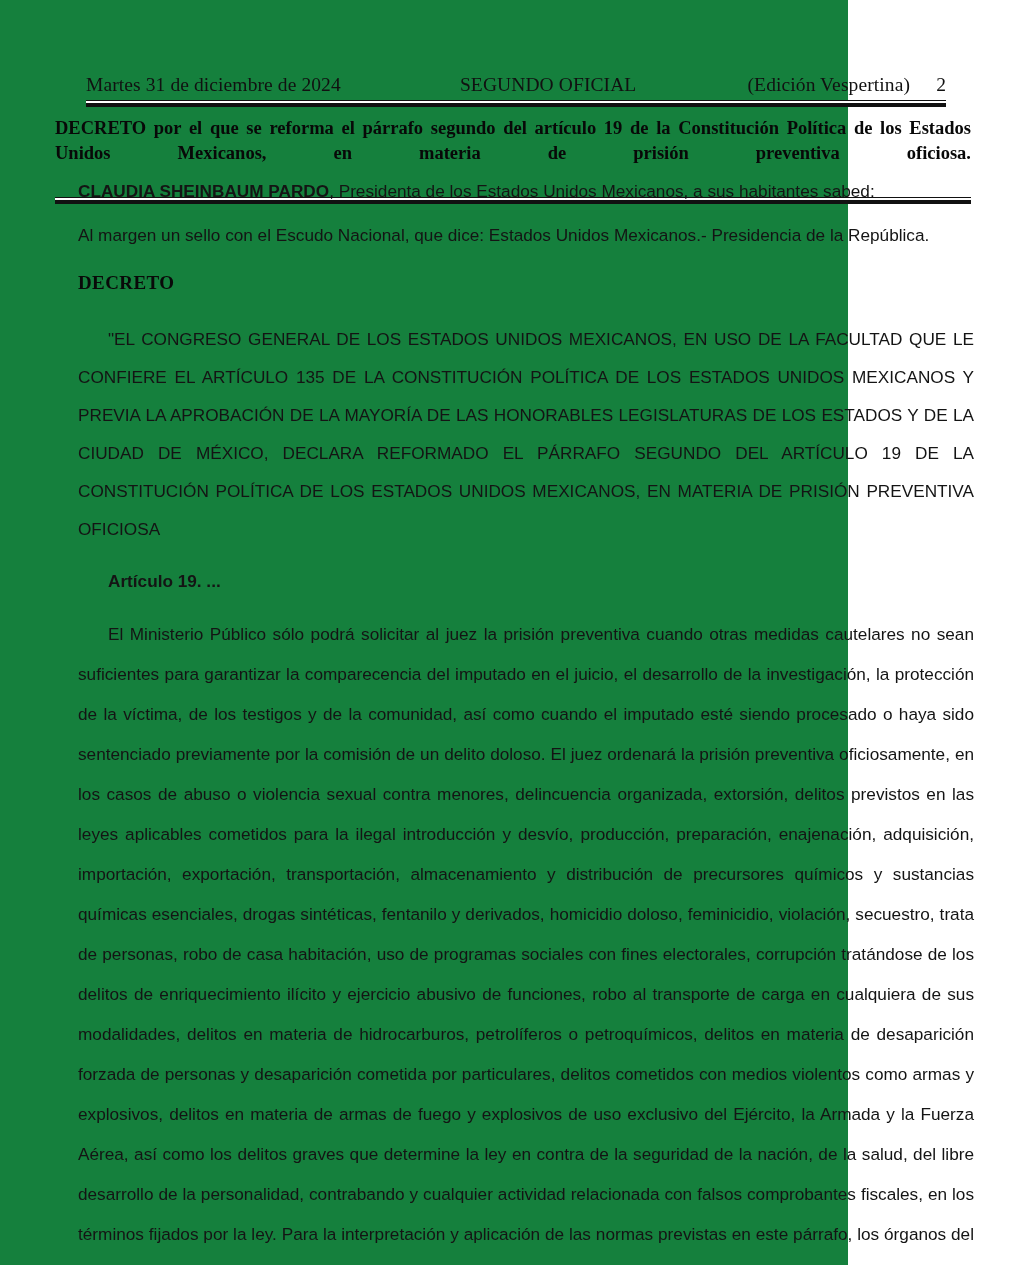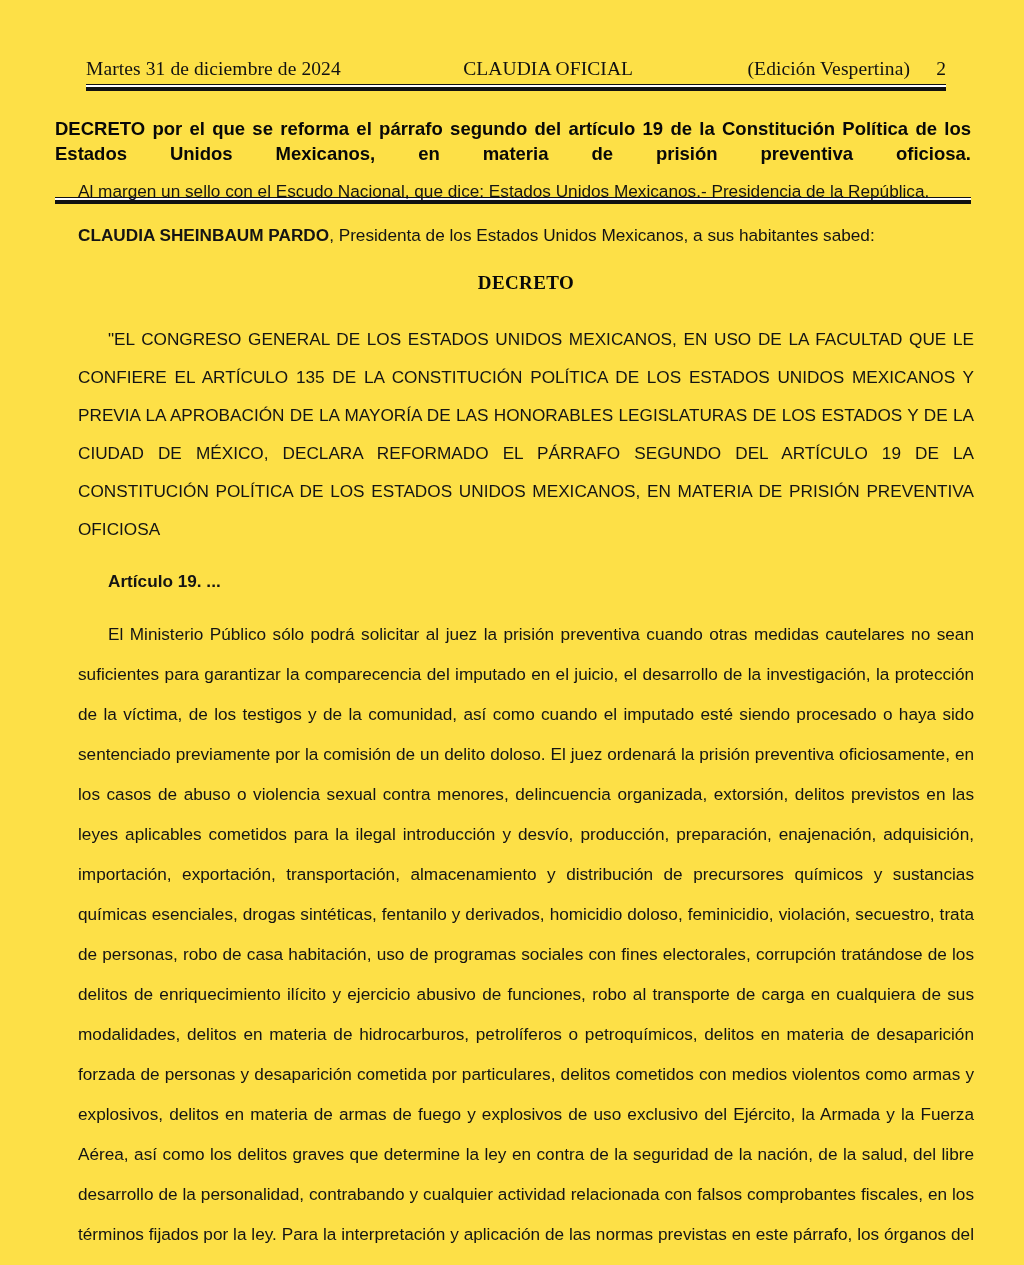--- a/index.html
+++ b/index.html
@@ -11,45 +11,45 @@
   body {
     width: 1024px;
     height: 1265px;
     font-family: "Liberation Sans", sans-serif;
     color: #0c0c0c;
     overflow: hidden;
   }
 
   .page {
     position: relative;
-    width: 1024px;
+    width: 848px;
     height: 1265px;
     box-sizing: border-box;
-    background: #fde047;
+    background: #15803d;
   }
 
   
   .page-header {
     position: absolute;
     left: 86px;
     top: 58px;
     width: 860px;
   }
   .header-row {
     display: flex;
     align-items: baseline;
     font-family: "Liberation Serif", serif;
     font-size: 19.5px;
     letter-spacing: 0.1px;
     color: #111111;
     white-space: nowrap;
   }
   .hdr-date   { flex: 0 0 auto; }
   .hdr-title  { flex: 1 1 auto; text-align: center; padding-left: 18px; }
-  .hdr-edition{ flex: 0 0 auto; padding-left: 10px; }
+  .hdr-edition{ flex: 0 0 auto; padding-left: 10px; margin-top: 16px; }
   .hdr-page   { flex: 0 0 auto; width: 36px; text-align: right; }
 
   
   .rule-double {
     margin-top: 4px;
     width: 100%;
   }
   .rule-double .thin {
     height: 1px;
     background: #111111;
@@ -64,21 +64,21 @@
   }
 
   
   .decree-heading-block {
     position: absolute;
     left: 55px;
     top: 116px;
     width: 916px;
   }
   .decree-heading {
-    font-family: Liberation Sans, sans-serif;
+    font-family: Liberation Serif, serif;
     font-weight: bold;
     font-size: 18.5px;
     line-height: 25px;
     text-align: justify;
     text-justify: inter-word;
     color: #080808;
     margin: 0;
   }
   .decree-heading::after {
     content: "";
@@ -117,21 +117,21 @@
     margin: 0 0 18px 0;
     font-size: 17.2px;
     line-height: 38px;
     text-align: justify;
     text-justify: inter-word;
     text-indent: 30px;
     color: #141414;
   }
 
   .center-decreto {
-    text-align: center;
+    text-align: left;
     font-family: "Liberation Serif", serif;
     font-weight: bold;
     font-size: 19px;
     letter-spacing: 0.4px;
     margin: 22px 0 26px 0;
     color: #090909;
   }
 
   .article-label {
     font-weight: bold;
@@ -157,21 +157,21 @@
   }
 </style>
 </head>
 <body>
 
 <div class="page">
 
   <div class="page-header">
     <div class="header-row">
       <span class="hdr-date">Martes 31 de diciembre de 2024</span>
-      <span class="hdr-title">CLAUDIA OFICIAL</span>
+      <span class="hdr-title">SEGUNDO OFICIAL</span>
       <span class="hdr-edition">(Edición Vespertina)</span>
       <span class="hdr-page">2</span>
     </div>
     <div class="rule-double">
       <div class="thin"></div>
       <div class="gap"></div>
       <div class="thick"></div>
     </div>
   </div>
 
@@ -179,26 +179,26 @@
     <p class="decree-heading">DECRETO por el que se reforma el párrafo segundo del artículo 19 de la Constitución Política de los Estados Unidos Mexicanos, en materia de prisión preventiva oficiosa.</p>
     <div class="rule-double under-heading">
       <div class="thin"></div>
       <div class="gap"></div>
       <div class="thick"></div>
     </div>
   </div>
 
   <div class="body-area">
 
-    <p class="body-text tight">Al margen un sello con el Escudo Nacional, que dice: Estados Unidos Mexicanos.- Presidencia de la República.</p>
-
     <p class="body-text tight">
       <b class="article-label">CLAUDIA SHEINBAUM PARDO</b><span>, Presidenta de los Estados Unidos Mexicanos, a sus habitantes sabed:</span>
     </p>
 
+    <p class="body-text tight">Al margen un sello con el Escudo Nacional, que dice: Estados Unidos Mexicanos.- Presidencia de la República.</p>
+
 
     <div class="center-decreto">DECRETO</div>
 
     <div class="upper-block">"EL CONGRESO GENERAL DE LOS ESTADOS UNIDOS MEXICANOS, EN USO DE LA FACULTAD QUE LE CONFIERE EL ARTÍCULO 135 DE LA CONSTITUCIÓN POLÍTICA DE LOS ESTADOS UNIDOS MEXICANOS Y PREVIA LA APROBACIÓN DE LA MAYORÍA DE LAS HONORABLES LEGISLATURAS DE LOS ESTADOS Y DE LA CIUDAD DE MÉXICO, DECLARA REFORMADO EL PÁRRAFO SEGUNDO DEL ARTÍCULO 19 DE LA CONSTITUCIÓN POLÍTICA DE LOS ESTADOS UNIDOS MEXICANOS, EN MATERIA DE PRISIÓN PREVENTIVA OFICIOSA</div>
 
 
     <p class="heading-para">Artículo 19. ...</p>
 
     <div class="big-para">El Ministerio Público sólo podrá solicitar al juez la prisión preventiva cuando otras medidas cautelares no sean suficientes para garantizar la comparecencia del imputado en el juicio, el desarrollo de la investigación, la protección de la víctima, de los testigos y de la comunidad, así como cuando el imputado esté siendo procesado o haya sido sentenciado previamente por la comisión de un delito doloso. El juez ordenará la prisión preventiva oficiosamente, en los casos de abuso o violencia sexual contra menores, delincuencia organizada, extorsión, delitos previstos en las leyes aplicables cometidos para la ilegal introducción y desvío, producción, preparación, enajenación, adquisición, importación, exportación, transportación, almacenamiento y distribución de precursores químicos y sustancias químicas esenciales, drogas sintéticas, fentanilo y derivados, homicidio doloso, feminicidio, violación, secuestro, trata de personas, robo de casa habitación, uso de programas sociales con fines electorales, corrupción tratándose de los delitos de enriquecimiento ilícito y ejercicio abusivo de funciones, robo al transporte de carga en cualquiera de sus modalidades, delitos en materia de hidrocarburos, petrolíferos o petroquímicos, delitos en materia de desaparición forzada de personas y desaparición cometida por particulares, delitos cometidos con medios violentos como armas y explosivos, delitos en materia de armas de fuego y explosivos de uso exclusivo del Ejército, la Armada y la Fuerza Aérea, así como los delitos graves que determine la ley en contra de la seguridad de la nación, de la salud, del libre desarrollo de la personalidad, contrabando y cualquier actividad relacionada con falsos comprobantes fiscales, en los términos fijados por la ley. Para la interpretación y aplicación de las normas previstas en este párrafo, los órganos del Estado deberán atenerse a su literalidad, quedando prohibida cualquier interpretación análoga o extensiva que pretenda inaplicar, suspender, modificar o hacer nugatorios sus términos o su vigencia, ya sea de manera total o parcial.</div>
 

